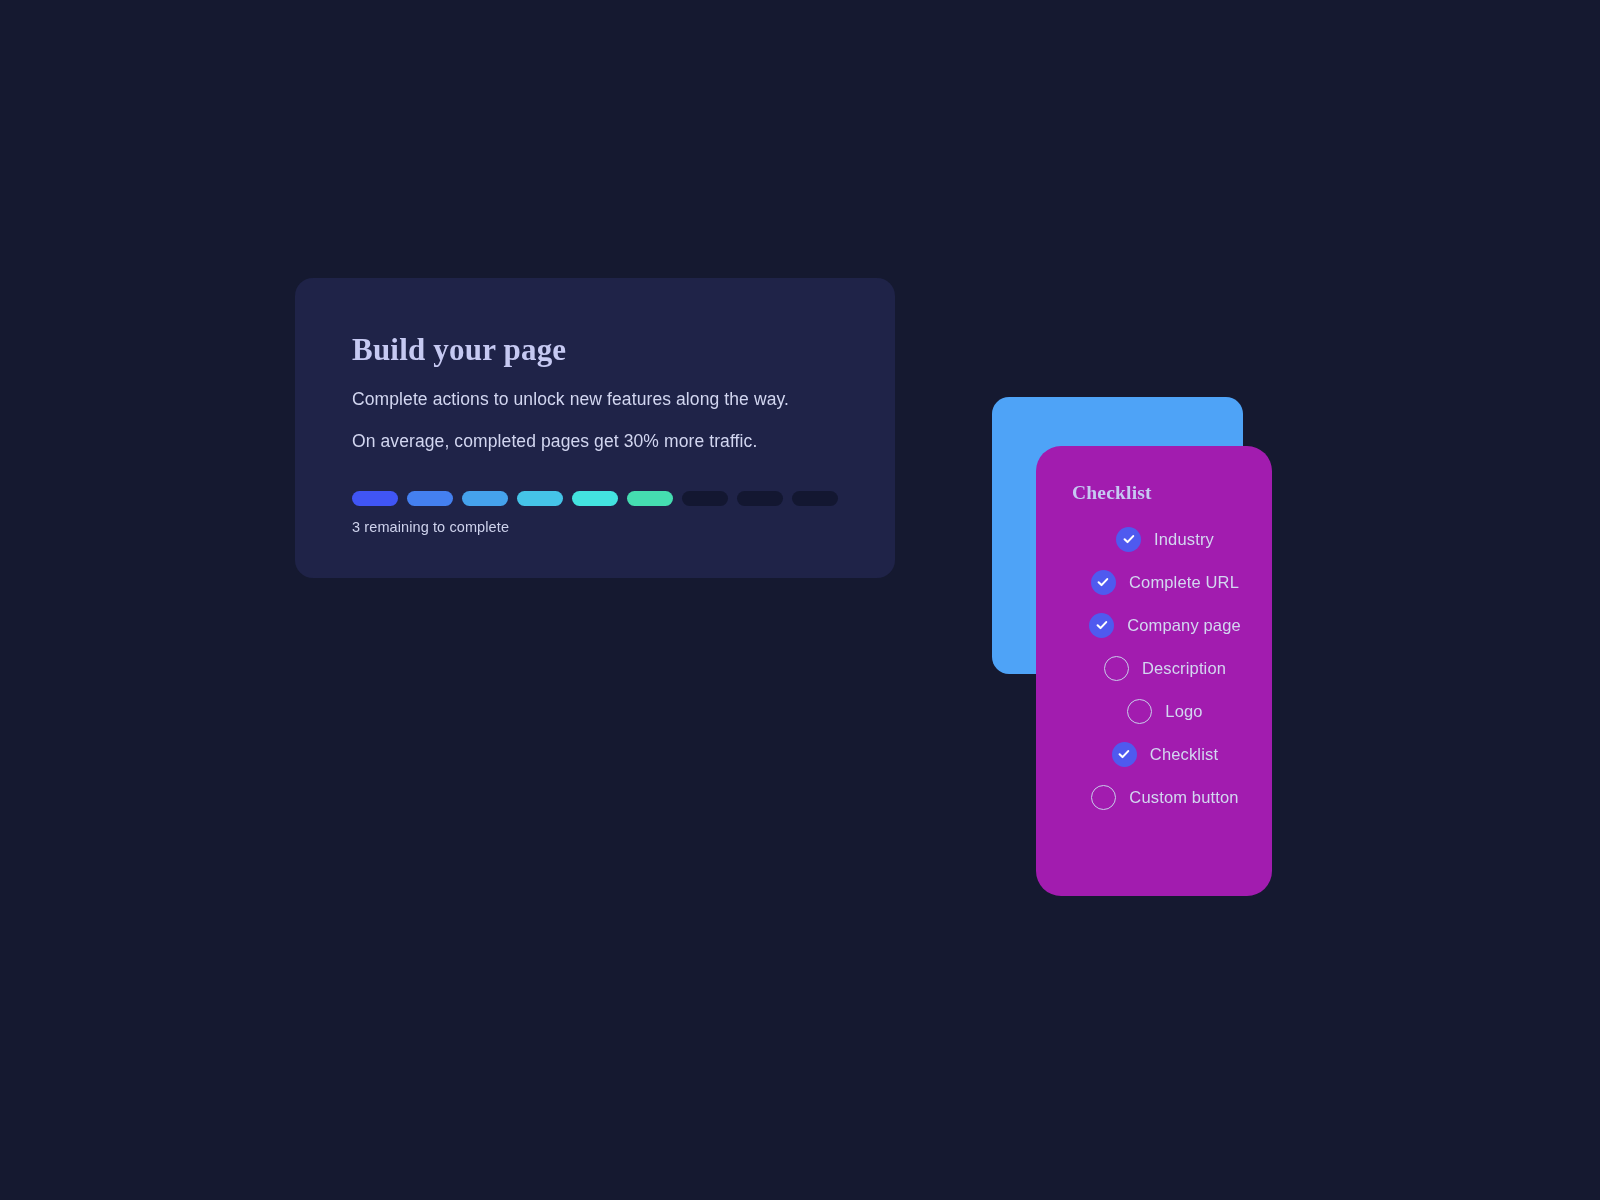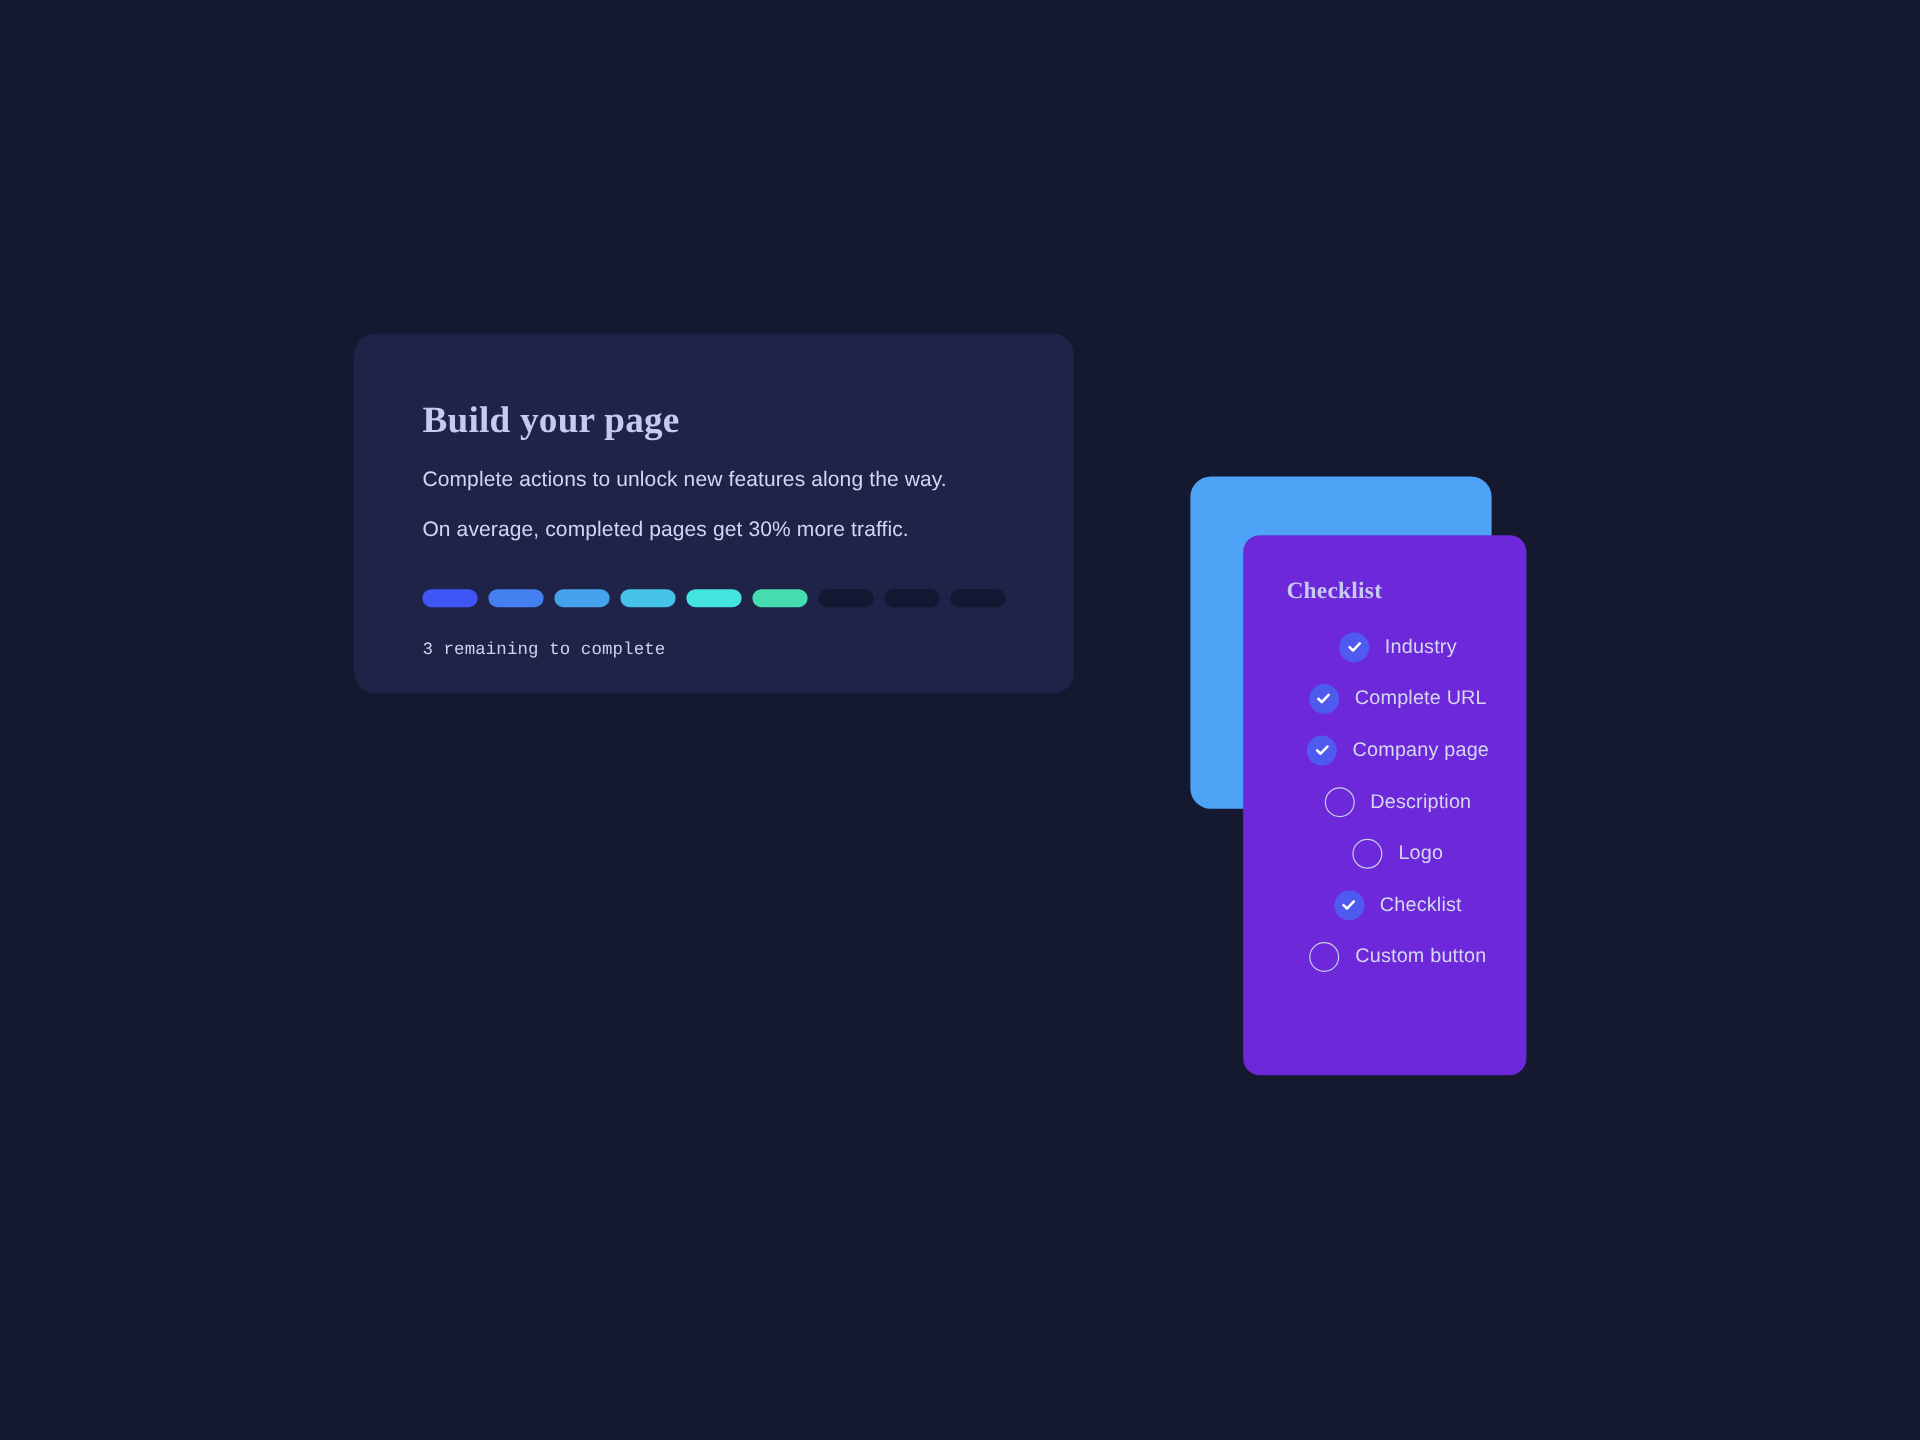--- a/index.html
+++ b/index.html
@@ -71,47 +71,46 @@
   }
 
   .seg {
     width: 46px;
     height: 15px;
     border-radius: 8px;
     flex: 0 0 auto;
   }
 
   .progress-caption {
-    margin-top: 28px;
+    margin-top: 13px;
     font-size: 14.5px;
     color: #CED2EC;
     letter-spacing: 0.1px;
-    font-family: Liberation Mono, monospace;
   }
 
   
   #backdrop-card {
     position: absolute;
     left: 992px;
     top: 397px;
     width: 251px;
     height: 277px;
     background: #4EA3F7;
     border-radius: 17px;
   }
 
   
   #checklist-card {
     position: absolute;
     left: 1036px;
     top: 446px;
     width: 236px;
     height: 450px;
-    background: #6d28d9;
-    border-radius: 14px;
+    background: #a21caf;
+    border-radius: 25px;
   }
 
   #checklist-inner {
     position: absolute;
     left: 36px;
     top: 36px;
     right: 14px;
   }
 
   .checklist-title {

